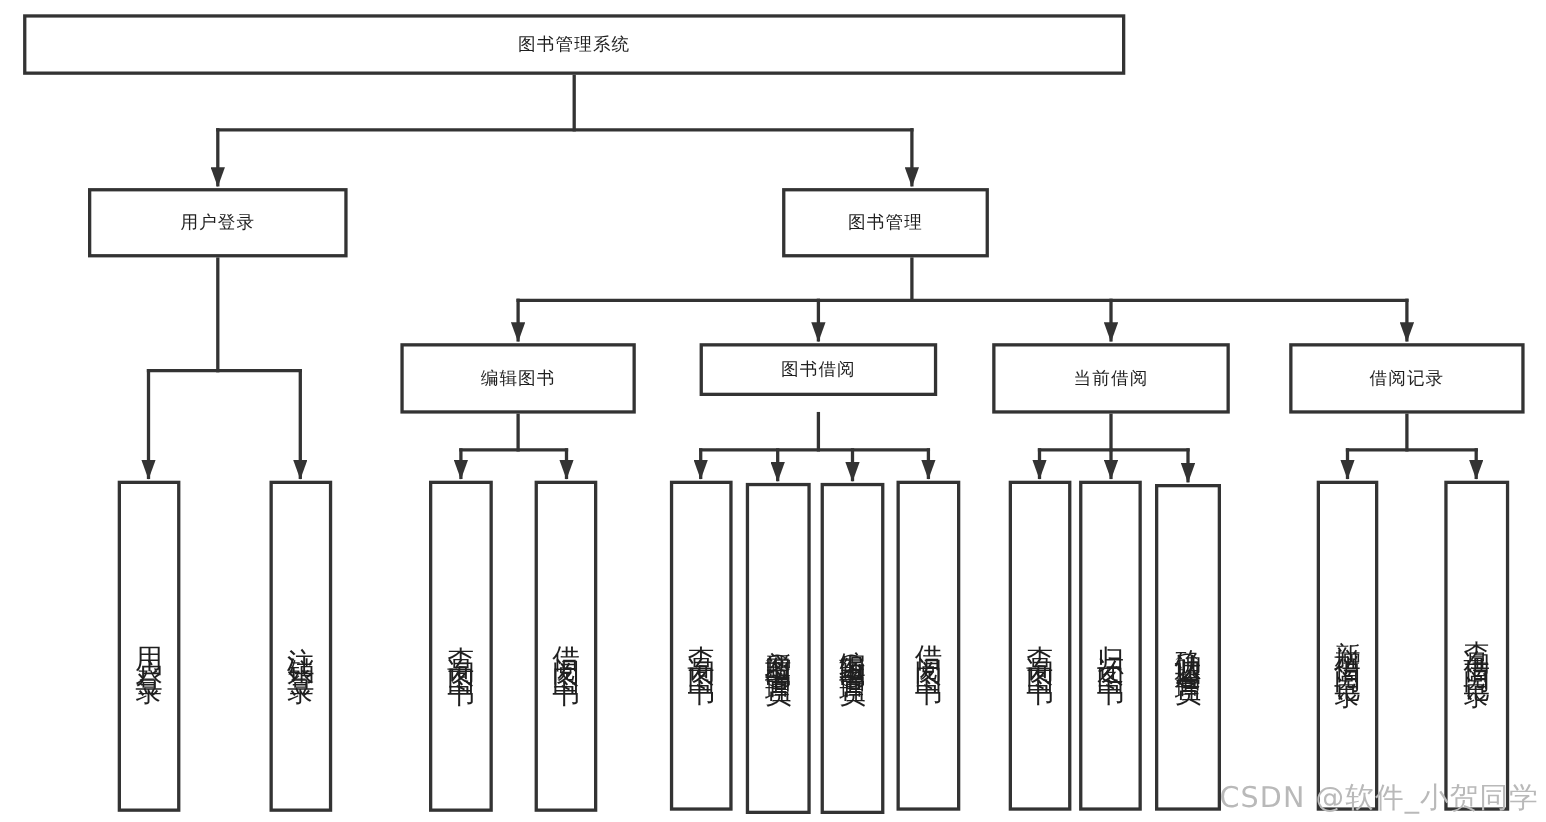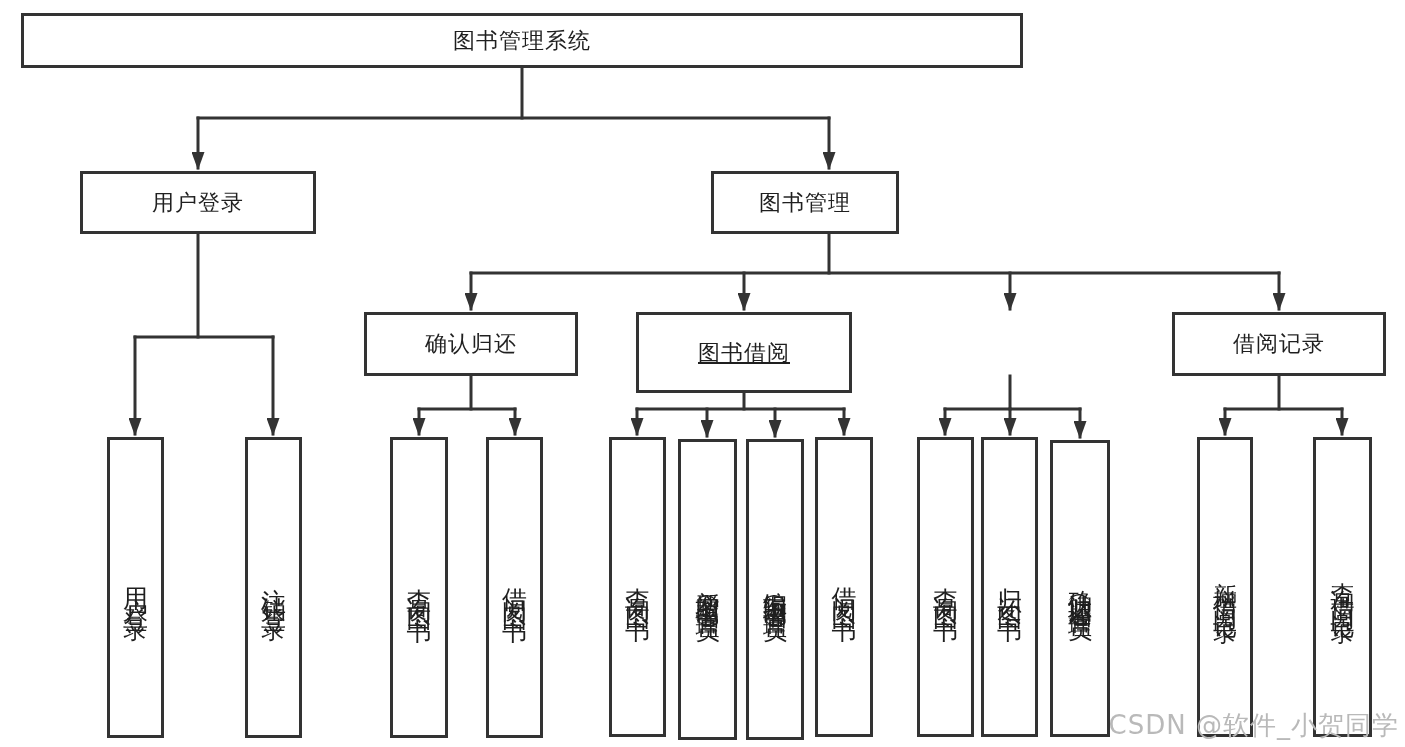--- a/index.html
+++ b/index.html
@@ -7,21 +7,21 @@
     position:relative; width:1405px; height:747px; background:#ffffff;
     font-family:"DejaVu Sans","Liberation Sans",sans-serif; overflow:hidden;
   }
   svg.connectors { position:absolute; left:0; top:0; width:1405px; height:747px; }
   .box {
     position:absolute; box-sizing:border-box;
     border:3px solid #333333; background:#ffffff;
     display:flex; align-items:center; justify-content:center;
     color:#1f1f1f;
   }
-  .box.h .label { font-size:22px; letter-spacing:1px; white-space:nowrap; }
+  .box.h .label { font-size:16px; letter-spacing:1px; white-space:nowrap; }
   .box.v .label {
     writing-mode:vertical-rl; text-orientation:mixed;
     font-size:25px; letter-spacing:10px; line-height:1;
   }
   .box.v.long .label { font-size:24px; letter-spacing:4px; }
   .box.v.mid .label  { font-size:24px; letter-spacing:8px; }
   .watermark {
     position:absolute; right:6px; bottom:4px;
     font-size:26px; color:#b9b9b9; letter-spacing:1px; white-space:nowrap;
   }
@@ -86,24 +86,27 @@
   </div>
 
   <div class="box h" style="left:80px; top:171px; width:236px; height:63px;">
     <span class="label">用户登录</span>
   </div>
   <div class="box h" style="left:711px; top:171px; width:188px; height:63px;">
     <span class="label">图书管理</span>
   </div>
 
   <div class="box h" style="left:364px; top:312px; width:214px; height:64px;">
-    <span class="label">确认归还</span>
+    <span class="label">编辑图书</span>
   </div>
-  <div class="box h" style="left:636px; top:312px; width:216px; height:81px;text-decoration:underline;">
+  <div class="box h" style="left:636px; top:312px; width:216px; height:48px;">
     <span class="label">图书借阅</span>
+  </div>
+  <div class="box h" style="left:902px; top:312px; width:216px; height:64px;">
+    <span class="label">当前借阅</span>
   </div>
   <div class="box h" style="left:1172px; top:312px; width:214px; height:64px;">
     <span class="label">借阅记录</span>
   </div>
 
   <div class="box v" style="left:107px; top:437px; width:57px; height:301px;">
     <span class="label">用户登录</span>
   </div>
   <div class="box v" style="left:245px; top:437px; width:57px; height:301px;">
     <span class="label">注销登录</span>

